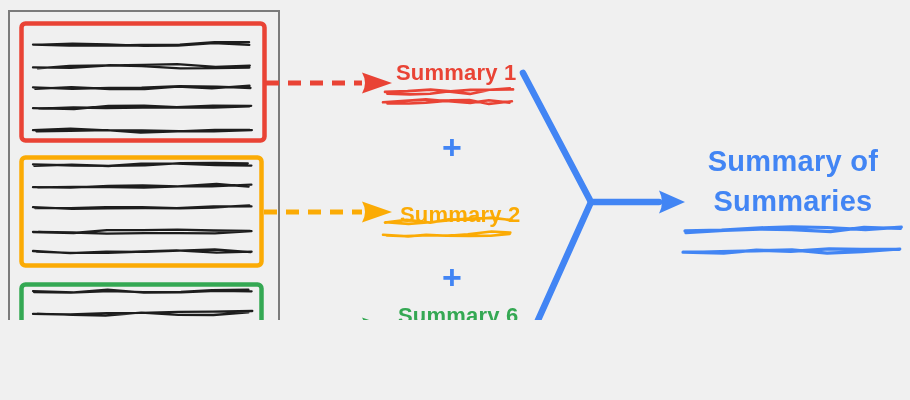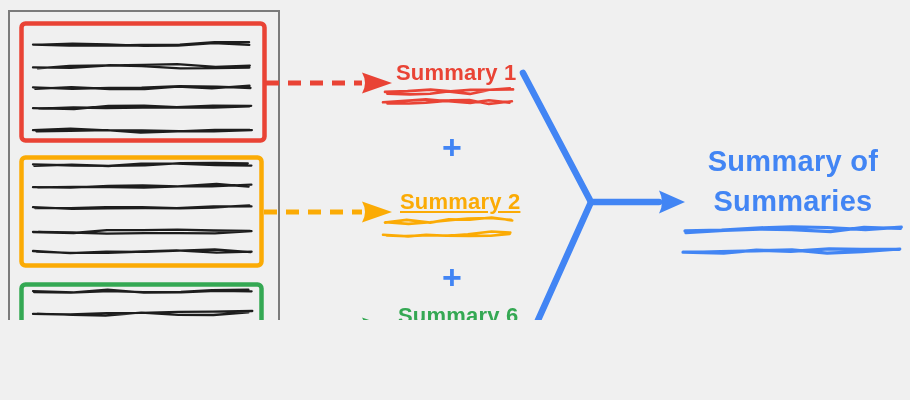--- a/index.html
+++ b/index.html
@@ -5,21 +5,21 @@
   :root{
     --background:#f0f0f0; --document_border:#7b7b7b; --ink:#1d1d1d;
     --red:#e94335; --orange:#fbab05; --green:#34a853; --blue:#4285f4;
   }
   html,body{margin:0;padding:0;}
   body{background:var(--background);font-family:"Liberation Sans",sans-serif;}
   .stage{position:relative;width:910px;height:320px;background:var(--background);overflow:hidden;}
   .stage svg{position:absolute;left:0;top:0;}
   .summary-label{position:absolute;font-size:22px;font-weight:700;letter-spacing:0.2px;white-space:nowrap;}
   .summary-1{left:396px;top:60px;color:var(--red);}
-  .summary-2{left:400px;top:189px;color:var(--orange);text-decoration:underline;}
+  .summary-2{left:400px;top:202px;color:var(--orange);}
   .summary-3{left:398px;top:303px;color:var(--green);}
   .plus{position:absolute;color:var(--blue);font-size:34px;font-weight:700;line-height:38px;width:22px;text-align:center;}
   .plus-1{left:441px;top:128px;}
   .plus-2{left:441px;top:258px;}
   .result-title{position:absolute;left:660px;top:141px;width:266px;text-align:center;
     color:var(--blue);font-size:29px;font-weight:700;line-height:40px;letter-spacing:0.3px;}
 </style>
 </head>
 <body>
 

